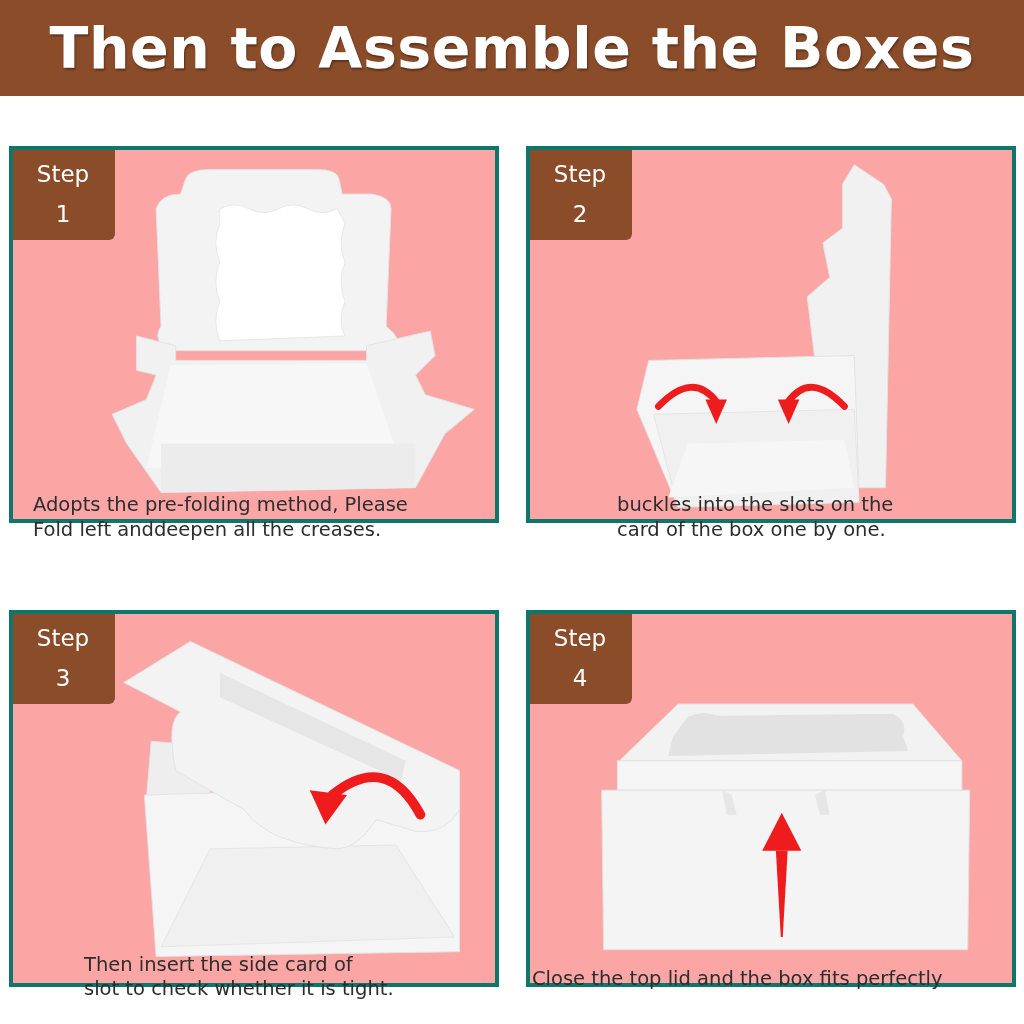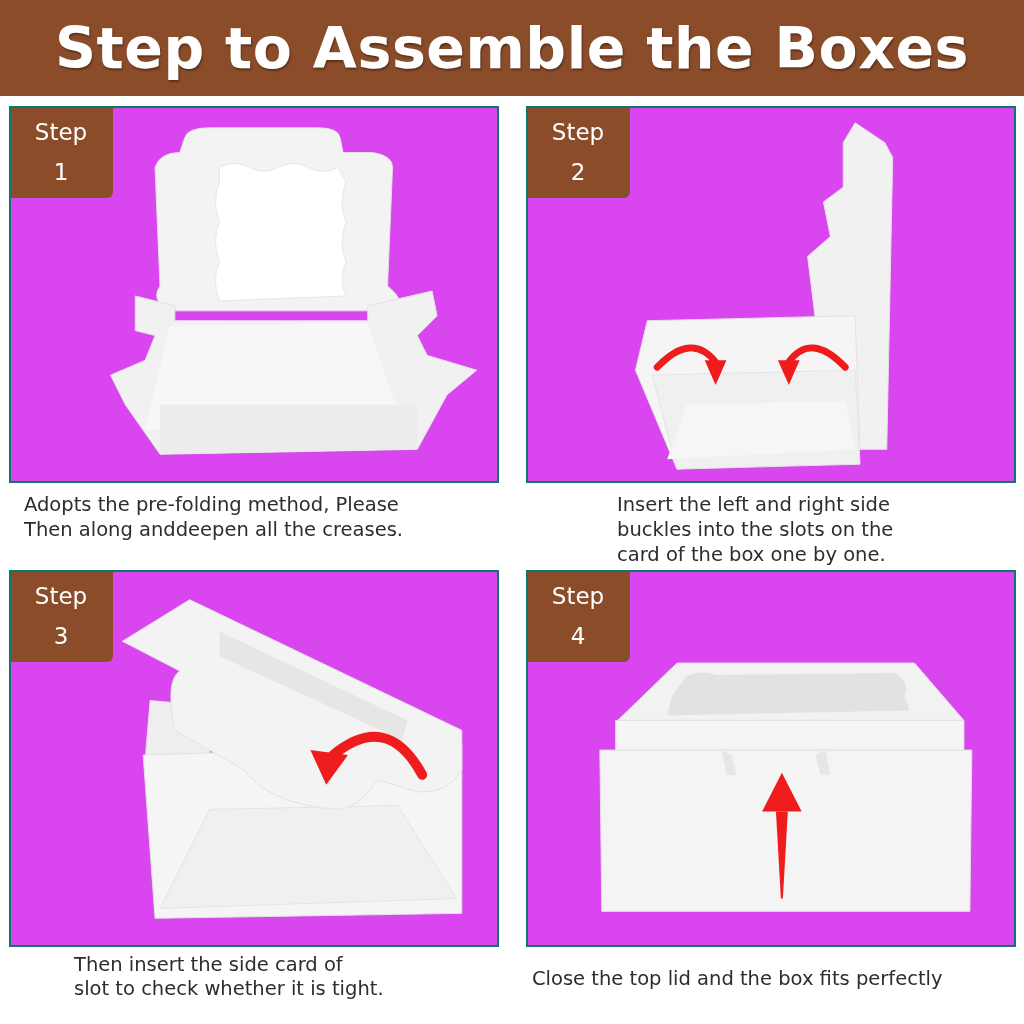--- a/index.html
+++ b/index.html
@@ -11,21 +11,21 @@
       background: #8b4c2a;
       display: flex; align-items: center; justify-content: center;
     }
     .header h1 {
       font-family: "DejaVu Sans", sans-serif;
       font-weight: bold; font-size: 57px; color: #ffffff; letter-spacing: 0.5px;
       text-shadow: 1px 2px 2px rgba(0,0,0,0.35);
     }
 
     .panel {
-      position: absolute; border: 2px solid #0f766e; background: #d946ef; overflow: hidden;
+      position: absolute; border: 4px solid #0f766e; background: #fca5a5; overflow: hidden; margin-top: 40px;
     }
     .p1 { left: 9px;   top: 106px; width: 490px; height: 377px; }
     .p2 { left: 526px; top: 106px; width: 490px; height: 377px; }
     .p3 { left: 9px;   top: 570px; width: 490px; height: 377px; }
     .p4 { left: 526px; top: 570px; width: 490px; height: 377px; }
 
     .step-badge {
       position: absolute; left: -2px; top: -2px; width: 104px; height: 92px;
       background: #8b4c2a; border-radius: 0 0 6px 0;
       color: #fff; font-family: "DejaVu Sans", sans-serif;
@@ -34,31 +34,31 @@
     }
     .step-badge .w { font-size: 23px; }
     .step-badge .n { font-size: 23px; }
 
     .illus { position: absolute; left: 0; top: 0; width: 100%; height: 100%; }
 
     .caption {
       position: absolute; font-family: "DejaVu Sans", sans-serif; font-size: 19.5px;
       line-height: 25px; color: #2d2d2d;
     }
-    .c1 { left: 24px; top: 492px; width: 450px; }
+    .c1 { left: 33px; top: 492px; width: 450px; }
     .c2 { left: 617px; top: 492px; width: 360px; }
-    .c3 { left: 74px; top: 953px; width: 400px; line-height: 24px; }
+    .c3 { left: 84px; top: 953px; width: 400px; line-height: 24px; }
     .c4 { left: 532px; top: 966px; width: 476px; }
     .caption span { display: block; white-space: nowrap; }
   </style>
 </head>
 <body>
 
 <div class="header">
-  <h1>Step to Assemble the Boxes</h1>
+  <h1>Then to Assemble the Boxes</h1>
 </div>
 
 <div class="panel p1">
   <svg class="illus" viewBox="0 0 490 377">
 
     <path d="M175 30 Q178 20 200 20 L310 20 Q330 20 332 30 L335 45 L365 45 Q385 48 385 60 L380 180 Q400 195 392 215 L375 225 L380 205 L160 205 Q140 195 150 180 L145 60 Q150 45 170 45 Z" fill="#f3f3f3" stroke="#e2e2e2" stroke-width="1"></path>
     <path d="M210 60 Q225 52 240 60 Q255 68 270 60 Q285 52 300 60 Q315 68 330 60 L338 75 Q330 95 338 115 Q330 135 338 155 Q330 175 338 190 L210 195 Q202 175 210 155 Q202 135 210 115 Q202 95 210 75 Z" fill="#ffffff" stroke="#e6e6e6" stroke-width="1"></path>
 
     <path d="M125 190 L165 200 L165 215 L360 215 L360 200 L425 185 L430 210 L410 230 L420 250 L470 265 L440 290 L410 345 L150 350 L115 300 L100 270 L135 255 L145 230 L125 225 Z" fill="#f1f1f1" stroke="#e2e2e2" stroke-width="1"></path>
     <path d="M160 220 L360 218 L395 320 L135 325 Z" fill="#f7f7f7"></path>
@@ -126,24 +126,23 @@
     <polygon points="250,242 262,242 257,330 255,330" fill="#ee1c1c"></polygon>
   </svg>
   <div class="step-badge">
     <span class="w">Step</span>
     <span class="n">4</span>
   </div>
 </div>
 
 <div class="caption c1">
   <span>Adopts the pre-folding method, Please</span>
-  <span>Then along anddeepen all the creases.</span>
+  <span>Fold left anddeepen all the creases.</span>
 </div>
 <div class="caption c2">
-  <span>Insert the left and right side</span>
   <span>buckles into the slots on the</span>
   <span>card of the box one by one.</span>
 </div>
 <div class="caption c3">
   <span>Then insert the side card of</span>
   <span>slot to check whether it is tight.</span>
 </div>
 <div class="caption c4">
   <span>Close the top lid and the box fits perfectly</span>
 </div>

